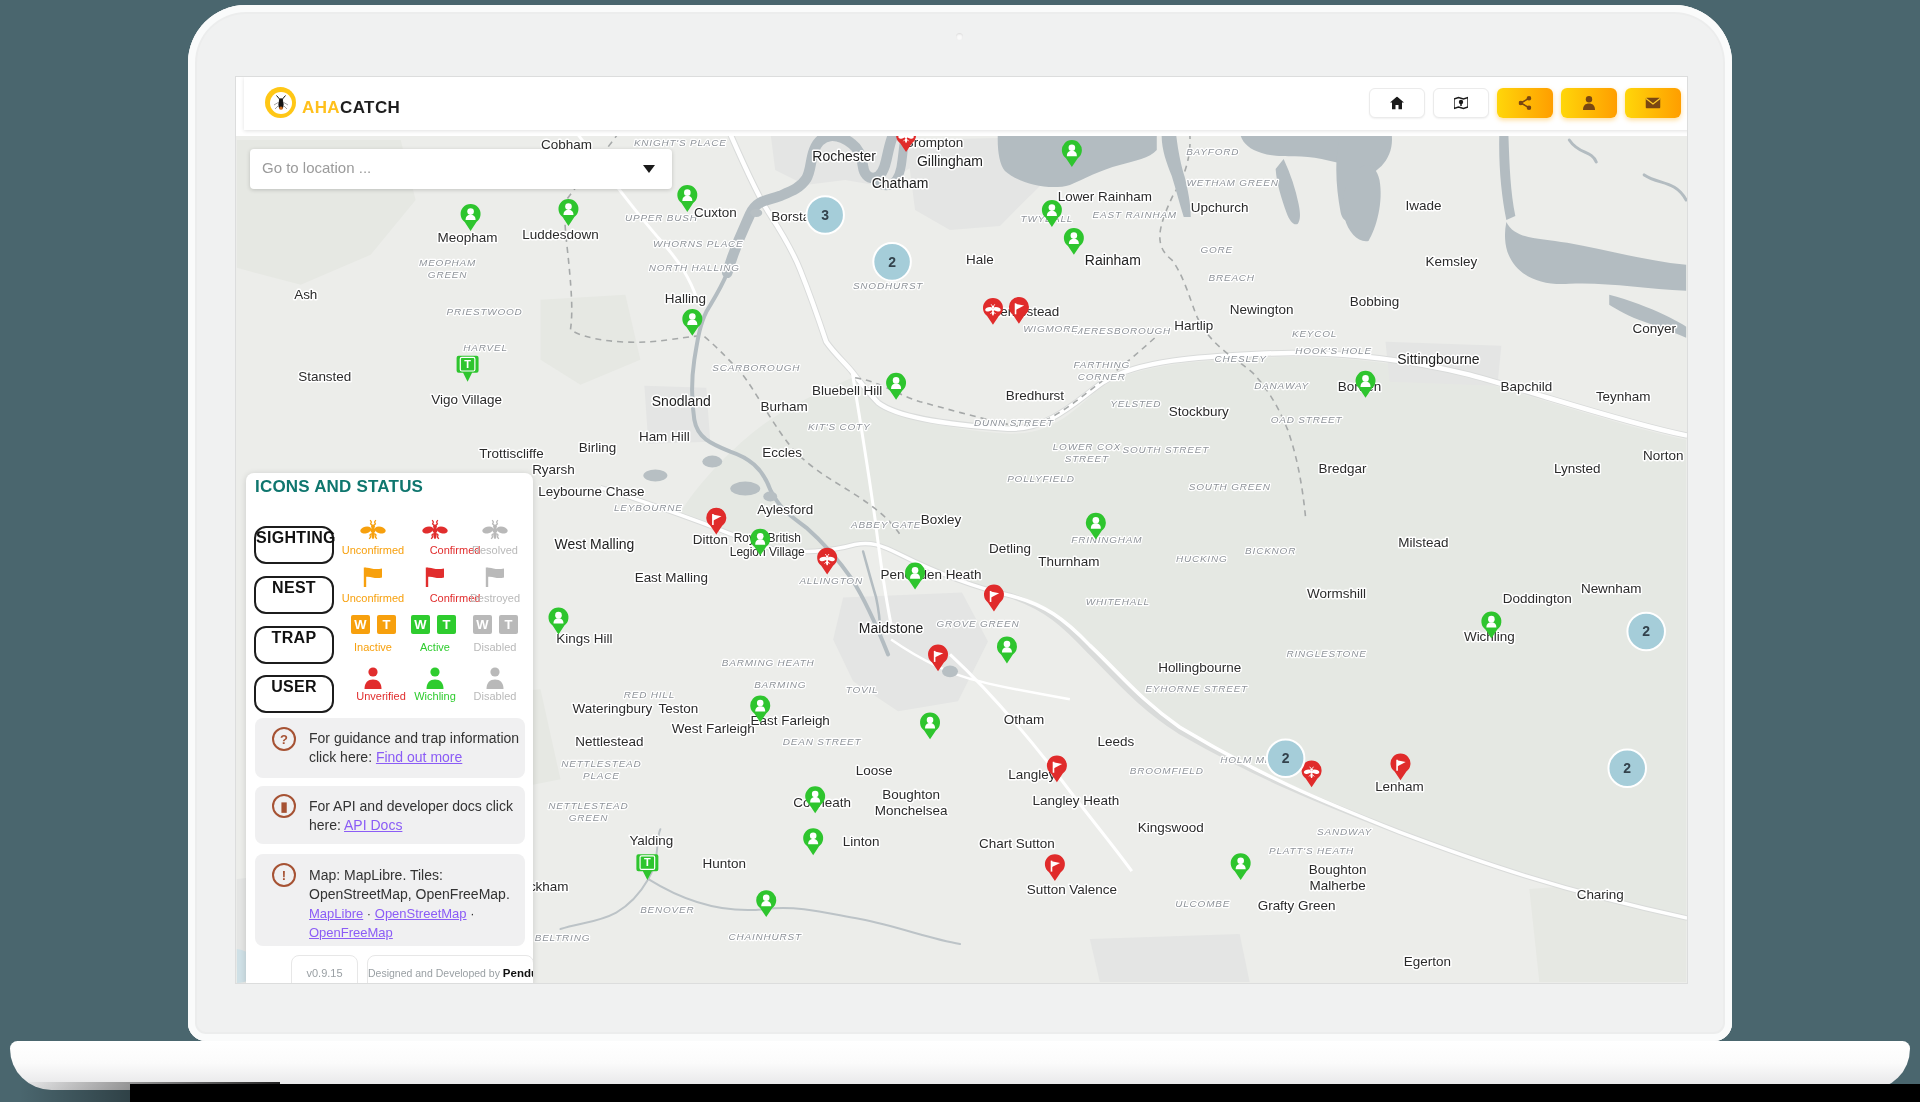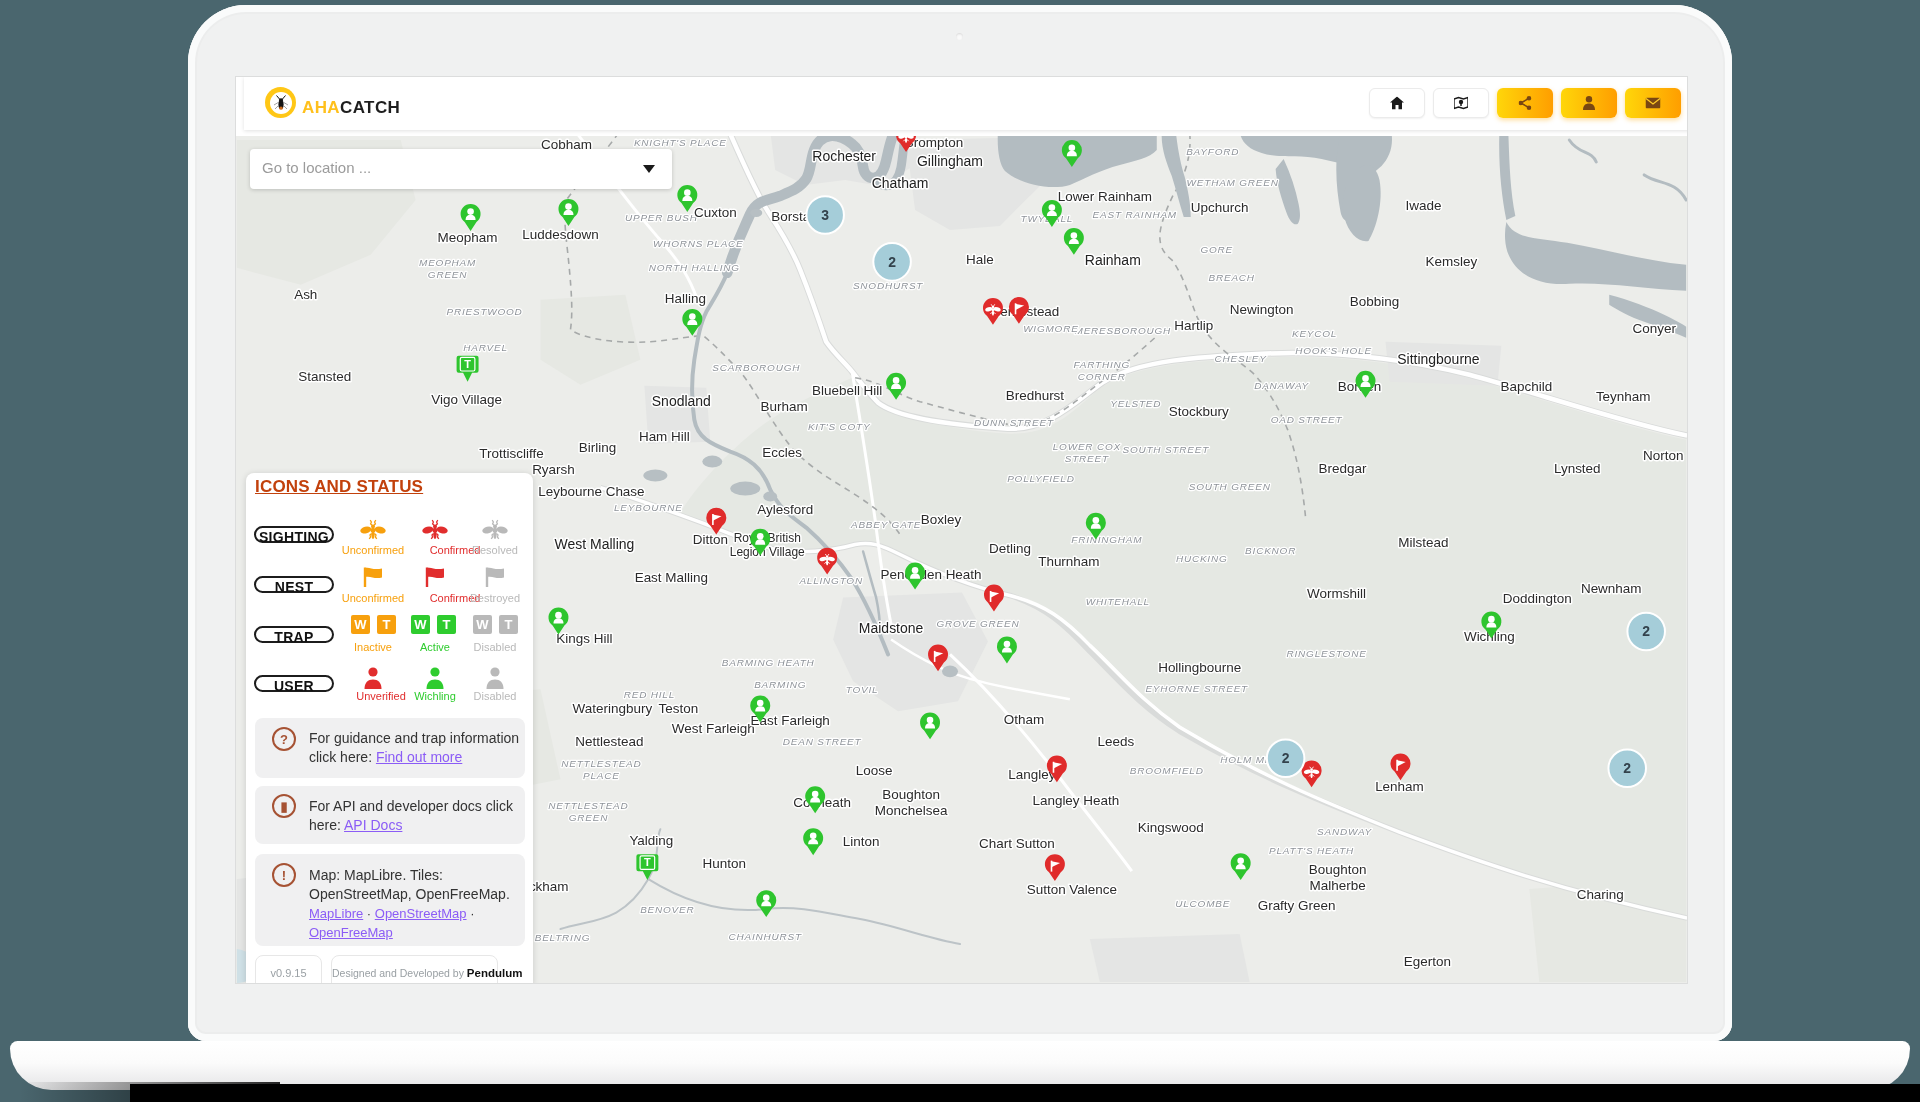--- a/index.html
+++ b/index.html
@@ -16,29 +16,29 @@
 .logo-txt { position:absolute; left:58px; top:21px; font-size:17px; font-weight:bold; letter-spacing:0.4px; color:#ffc01c; }
 .logo-txt b { color:#1e1e1e; }
 .hbtn { position:absolute; top:11px; width:56px; height:30px; border-radius:6px; }
 .hbtn.white { background:#fff; border:1px solid #ebebeb; box-shadow:0 1px 2px rgba(0,0,0,0.06); }
 .hbtn.yellow { background:linear-gradient(90deg,#ffd60a,#ff9e00); box-shadow:0 2px 5px rgba(255,170,0,0.4); }
 .hbtn svg { position:absolute; left:50%; top:50%; transform:translate(-50%,-50%); }
 .search { position:absolute; left:14px; top:72px; width:422px; height:40px; background:#fff; border-radius:4px; box-shadow:0 1px 4px rgba(0,0,0,0.18); z-index:4; }
 .search .ph { position:absolute; left:12px; top:10px; font-size:15px; color:#9b9b9b; }
 .search .arr { position:absolute; right:17px; top:16px; width:0; height:0; border-left:6px solid transparent; border-right:6px solid transparent; border-top:8px solid #1a1a1a; }
 .panel { position:absolute; left:10px; top:396px; width:287px; height:511px; background:#fff; border-radius:8px 8px 0 0; box-shadow:0 1px 6px rgba(0,0,0,0.15); z-index:4; overflow:hidden; }
-.panel-title { position:absolute; left:9px; top:4px; font-size:17px; font-weight:bold; color:#c2410c; letter-spacing:0.2px;text-decoration:underline; }
-.pill { position:absolute; left:8px; width:80px; height:17px; border:2px solid #1c1c1c; border-radius:12px; background:#fff; text-align:center; font-size:14px; font-weight:bold; color:#111; line-height:19px; letter-spacing:0.3px; }
+.panel-title { position:absolute; left:9px; top:4px; font-size:17px; font-weight:bold; color:#0f766e; letter-spacing:0.2px; }
+.pill { position:absolute; left:8px; width:80px; height:38px; border:2px solid #1c1c1c; border-radius:12px; background:#fff; text-align:center; font-size:16px; font-weight:bold; color:#111; line-height:19px; letter-spacing:0.3px; }
 .leg-lab { position:absolute; width:70px; text-align:center; font-size:11px; }
 .leg-ico { position:absolute; }
 .ibox { position:absolute; left:9px; width:270px; background:#f0f0f1; border-radius:8px; }
 .ibox .circ { position:absolute; left:17px; width:24px; height:24px; border:2px solid #a65233; border-radius:50%; color:#a65233; text-align:center; font-size:13px; font-weight:bold; line-height:21px; }
 .ibox .txt { position:absolute; left:54px; font-size:14px; color:#333; line-height:19px; white-space:nowrap; }
 .ibox a { color:#8b5cf6; }
-.vbox { position:absolute; background:#fff; border:1px solid #e7e7e7; border-radius:8px; height:36px; }
+.vbox { position:absolute; background:#fff; border:1px solid #e7e7e7; border-radius:8px; height:36px;margin-left:36px; }
 .o { color:#f7a00d; } .r { color:#e12d2d;margin-left:20px; } .g { color:#2ecc2e; } .gy { color:#b9b9b9; }
 .wt { position:absolute; top:142px; width:19px; height:19px; border-radius:2px; color:#fff; font-weight:bold; font-size:13px; text-align:center; line-height:19px; }
 </style>
 </head>
 <body>
 <div class="shell"></div>
 <div style="position:absolute;left:956px;top:33px;width:7px;height:7px;border-radius:50%;background:#fafafa;box-shadow:inset 0 1px 2px #d8d8d8"></div>
 <div class="base"></div>
 <div class="shadow1"></div>
 <div class="shadow2"></div>

